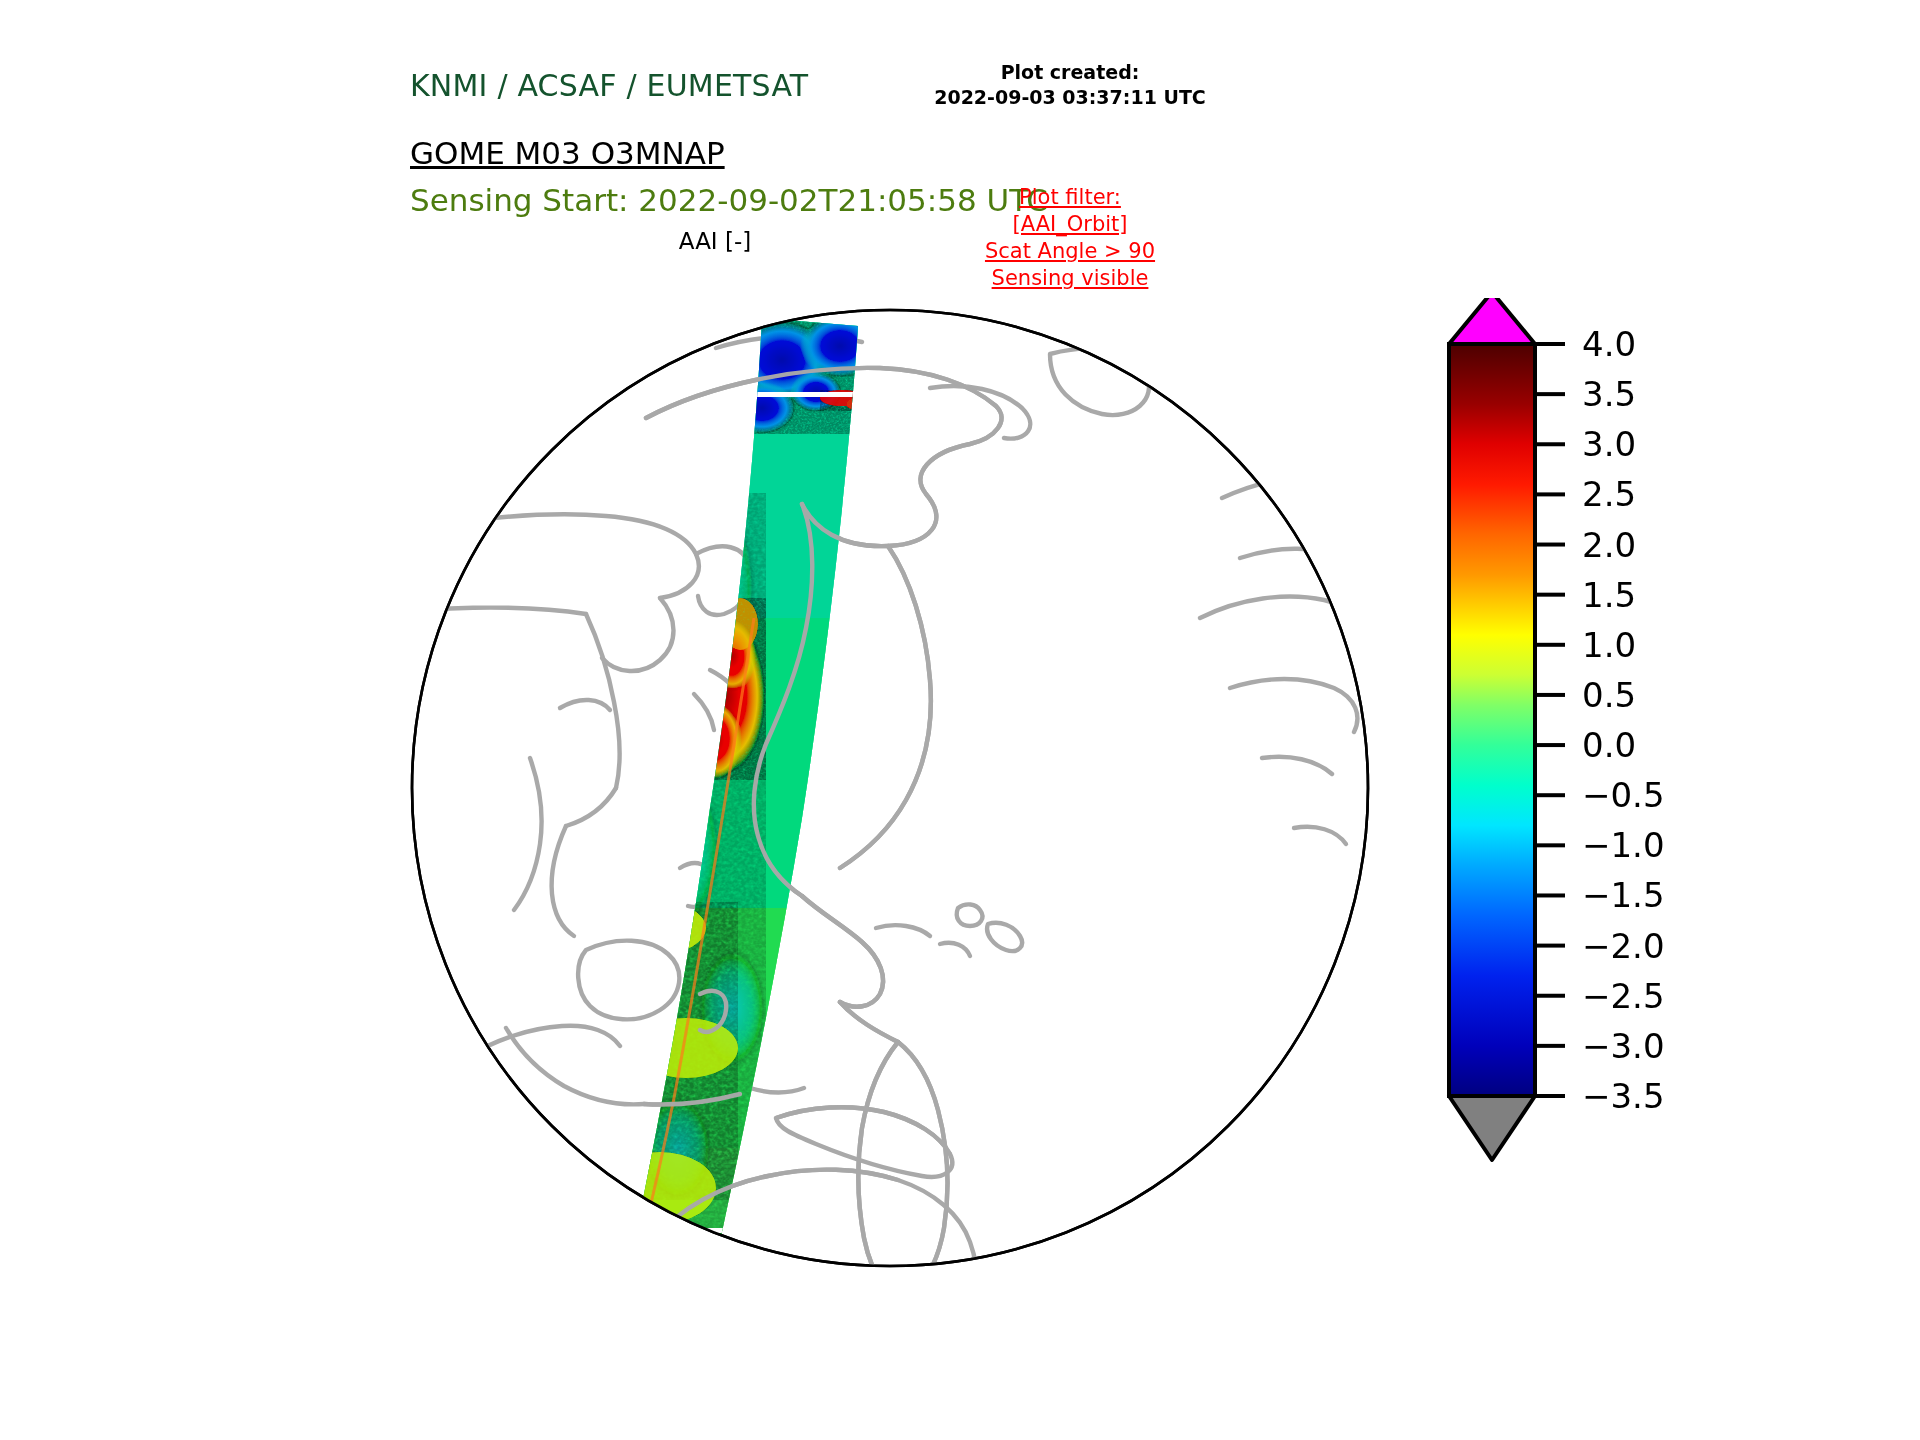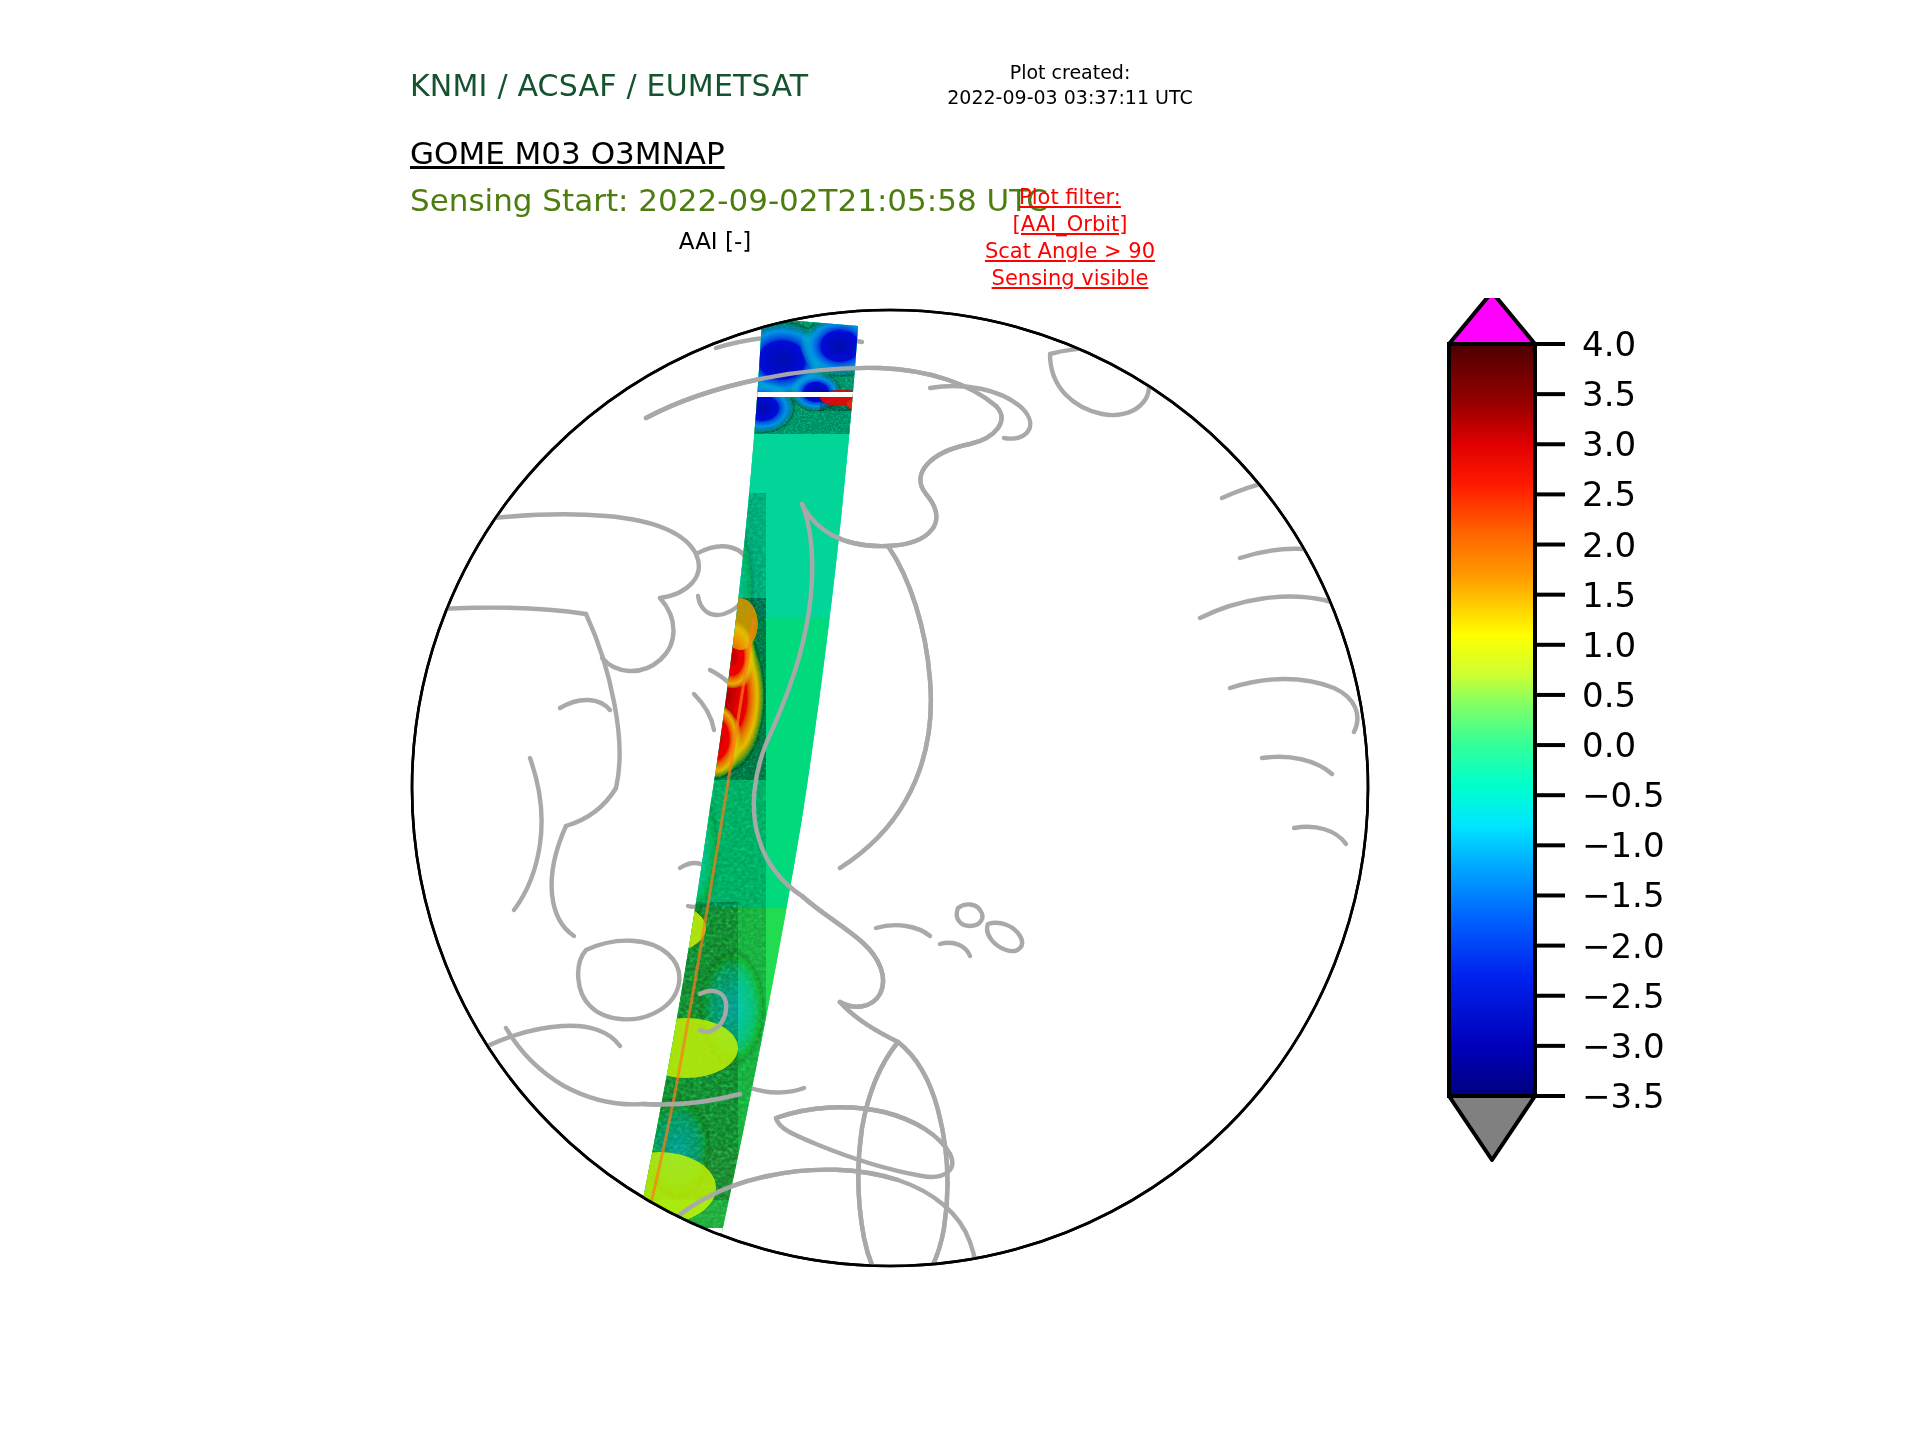--- a/index.html
+++ b/index.html
@@ -8,21 +8,21 @@
 
   .abs{position:absolute;}
 
   
   #org-title{left:410px;top:60px;font-size:30px;color:#14532d;letter-spacing:0.2px;white-space:nowrap;margin-top:8px;}
   #product-line{left:410px;top:135px;font-size:31px;color:#000;white-space:nowrap;text-decoration:underline;}
   #sensing-line{left:410px;top:182px;font-size:31px;color:#4d7c0f;white-space:nowrap;}
   #plot-title{left:0;top:228px;width:1430px;text-align:center;font-size:23px;color:#000;}
 
   #created-block{right:690px;top:60px;width:320px;text-align:center;font-size:19px;line-height:25px;color:#000;}
-  #created-block .ln{display:block;white-space:nowrap;}
+  #created-block .ln{display:block;white-space:nowrap;font-weight:bold;}
 
   #filter-block{right:690px;top:184px;width:320px;text-align:center;font-size:21px;line-height:27px;color:#ff0000;text-decoration:underline;}
   #filter-block .ln{display:block;white-space:nowrap;}
 
   
   #globe-wrap{left:410px;top:288px;width:960px;height:1000px;}
   #globe-svg{position:absolute;left:0;top:0;width:960px;height:1000px;}
 
   
   #cbar-wrap{left:1440px;top:298px;width:400px;height:1010px;}

